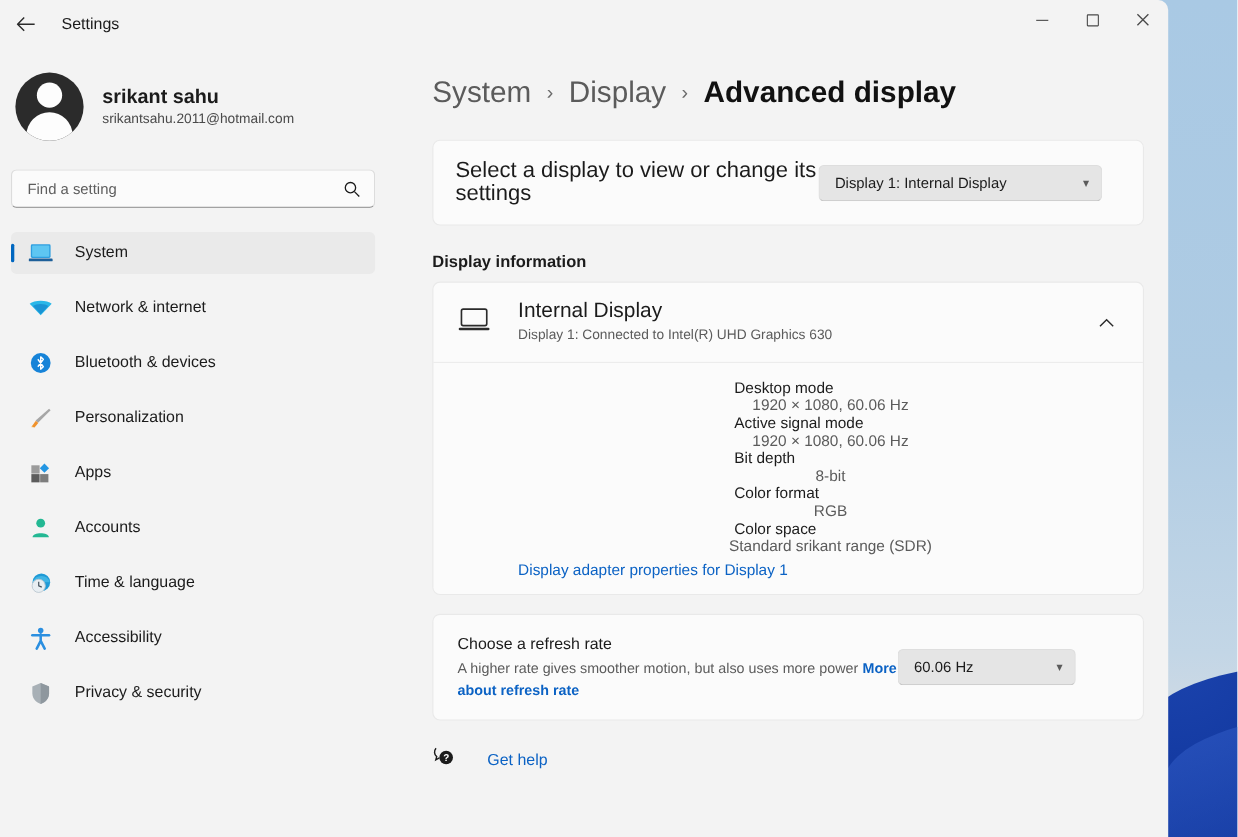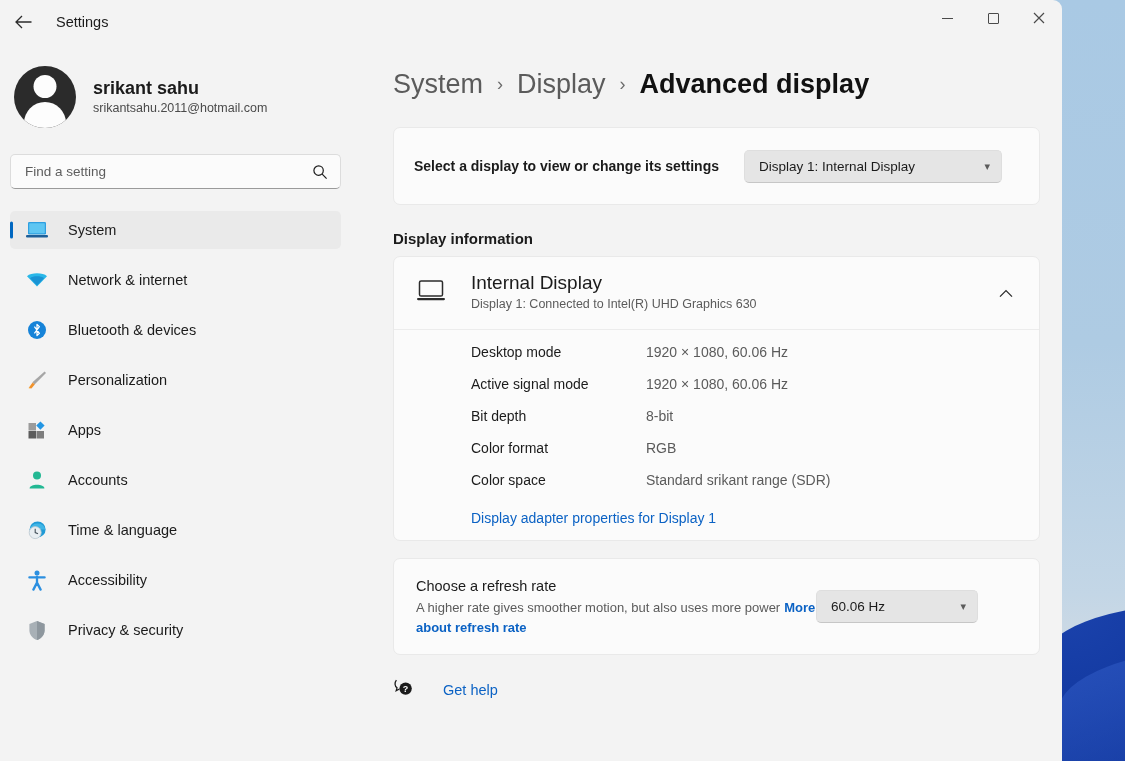--- a/index.html
+++ b/index.html
@@ -230,25 +230,24 @@
 
   #select-display-card {
     margin-top: 27px;
     display: flex;
     align-items: center;
     min-height: 78px;
     padding: 14px 20px;
   }
   .sdc-label {
     flex: 1;
-    font-size: 14px;
+    font-size: 20px;
     color: #1b1b1b;
     line-height: 21px;
     max-width: 330px;
-    font-weight: bold;
   }
 
   .combo {
     height: 33px;
     min-width: 158px;
     background: #e5e5e5;
     border: 1px solid #dedede;
     border-bottom-color: #c6c6c6;
     border-radius: 5px;
     display: flex;
@@ -291,22 +290,24 @@
   .expand-chev {
     color: #4a4a4a;
     font-size: 13px;
     padding: 6px;
   }
   .divider { height: 1px; background: #ececec; }
 
   .spec-table { padding: 14px 0 10px 0; }
   .spec-row {
     display: flex;
+    align-items: center;
     height: 32px;
     padding-left: 77px;
+    flex-direction: column;
   }
   .spec-key {
     width: 175px;
     flex: none;
     font-size: 14px;
     color: #1b1b1b;
   }
   .spec-val {
     font-size: 14px;
     color: #5b5b5b;

